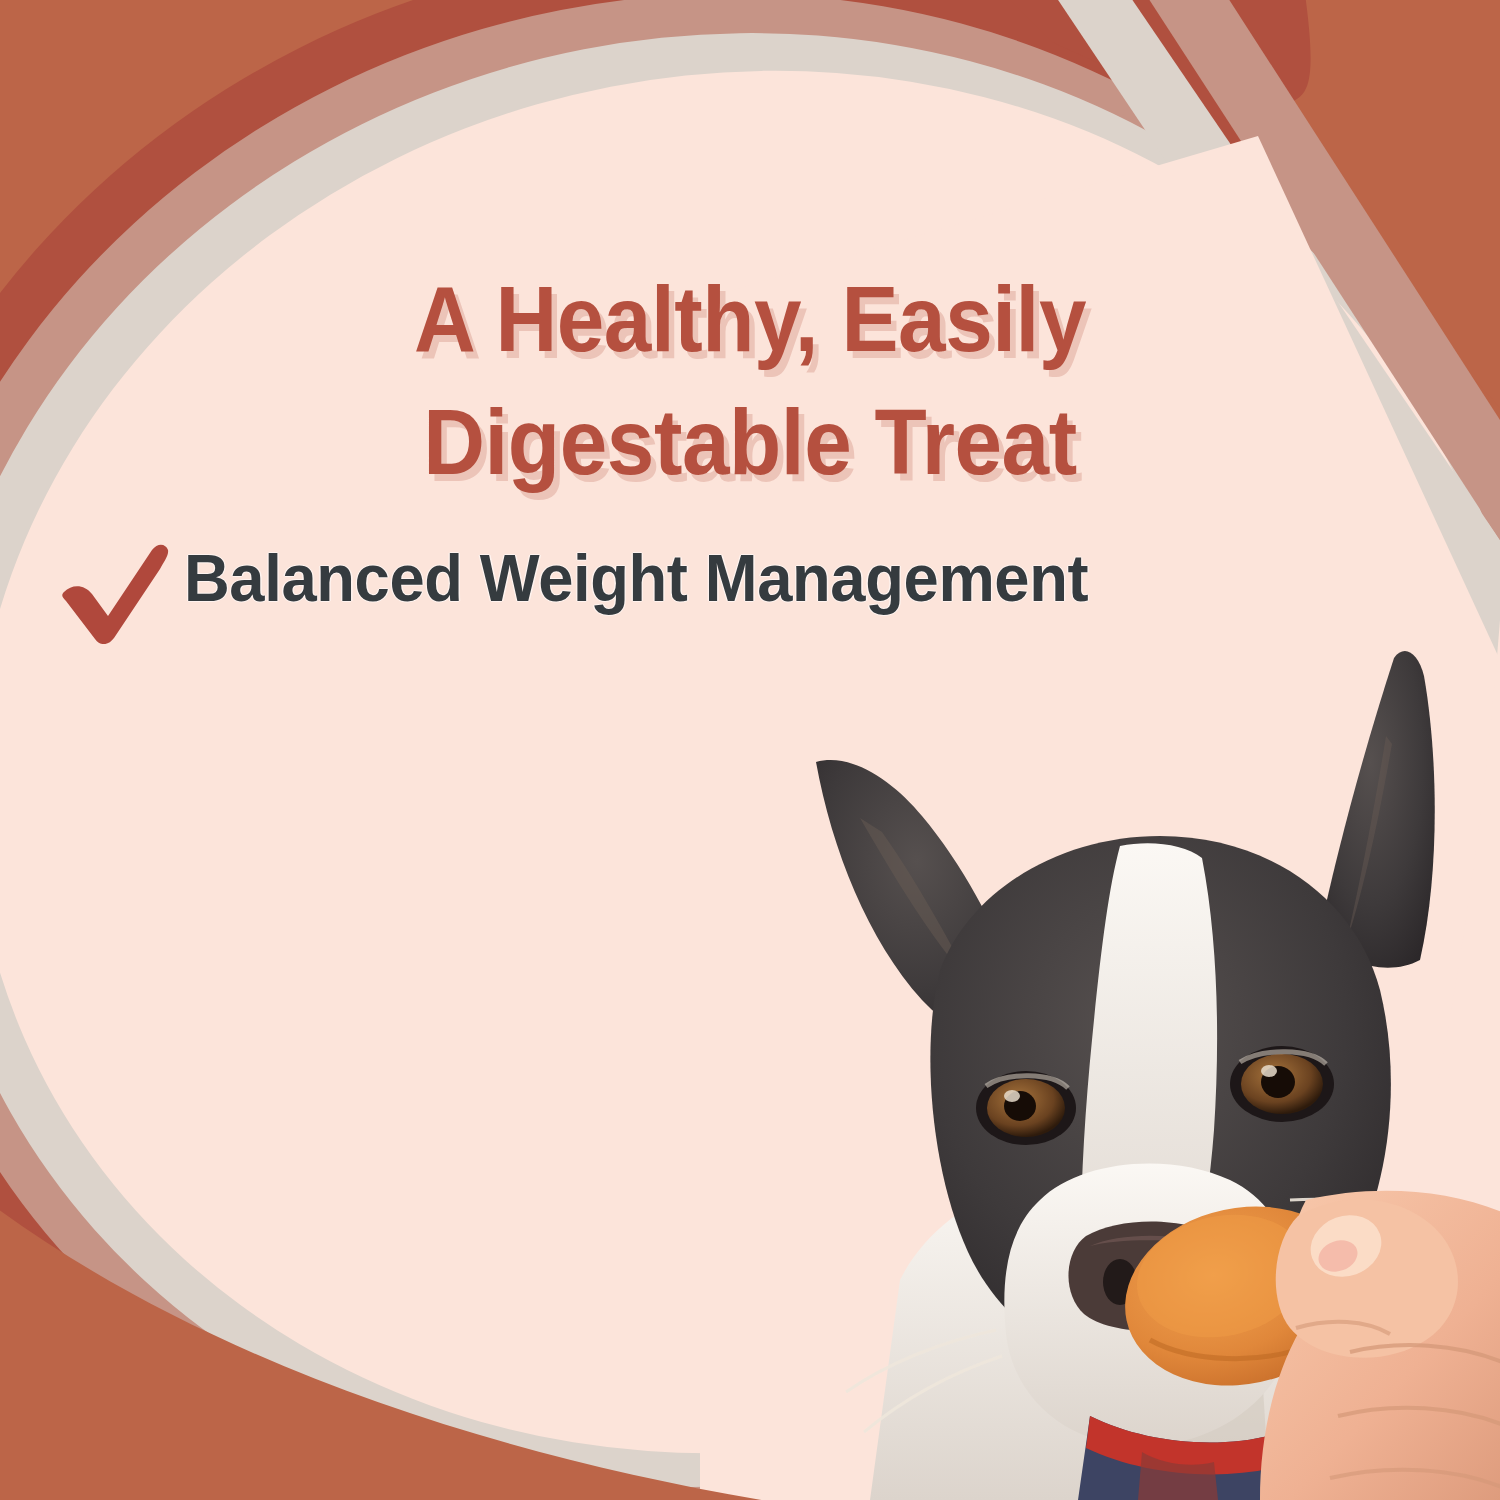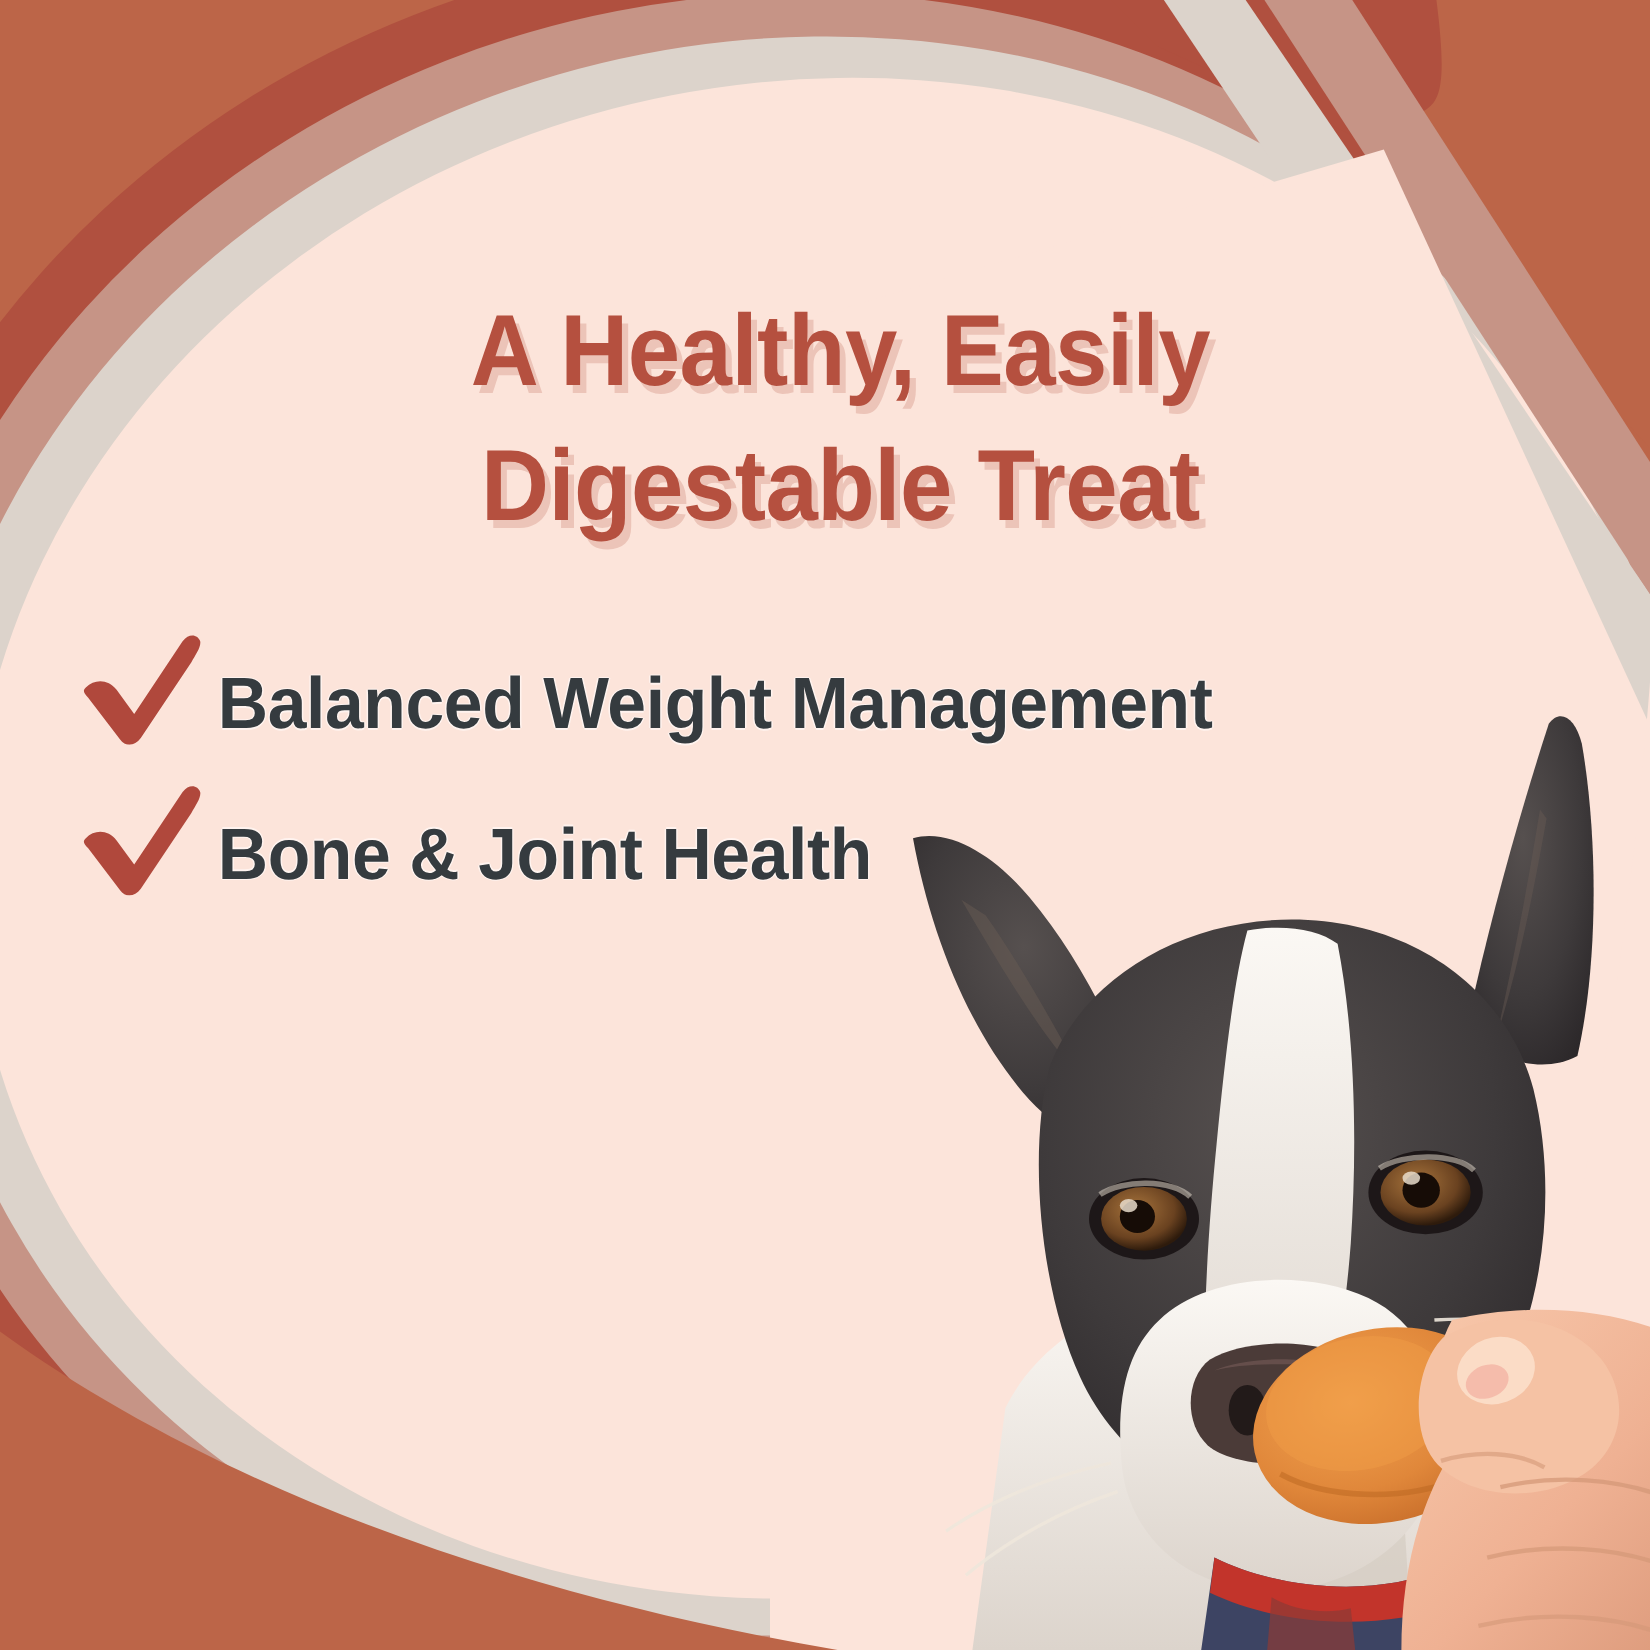--- a/index.html
+++ b/index.html
@@ -24,21 +24,20 @@
     width: 1500px;
     height: 1500px;
     display: block;
   }
 
   
   #content {
     position: absolute;
     inset: 0;
     z-index: 5;
-    margin-left: 14px;
   }
 
   #headline {
     position: absolute;
     left: 0;
     top: 196px;
     width: 1500px;
     text-align: center;
     color: #B5503F;
     font-size: 92px;
@@ -58,21 +57,21 @@
     top: 540px;
     width: 1340px;
     list-style: none;
     margin: 0;
     padding: 0;
   }
   .benefit-row {
     position: relative;
     height: 137px;
     display: flex;
-    align-items: flex-end;
+    align-items: flex-start;
   }
   .check-icon {
     flex: 0 0 auto;
     width: 118px;
     height: 104px;
     display: block;
     margin-right: 10px;
   }
   .benefit-label {
     color: #353B3F;
@@ -151,26 +150,20 @@
       <li class="benefit-row">
         <svg class="check-icon" viewBox="0 0 118 104" aria-hidden="true">
           <path d="M8 52 C16 44 28 44 36 54 L52 76 L96 10 C102 2 110 4 112 10 C113 15 108 22 104 29 L58 98 C52 106 44 106 39 99 L10 61 C6 57 5 55 8 52 Z" fill="#B0483C"></path>
         </svg>
         <span class="benefit-label">Balanced Weight Management</span>
       </li>
 
 
 
 
-      <li class="benefit-row">
-        <svg class="check-icon" viewBox="0 0 118 104" aria-hidden="true">
-          <path d="M8 52 C16 44 28 44 36 54 L52 76 L96 10 C102 2 110 4 112 10 C113 15 108 22 104 29 L58 98 C52 106 44 106 39 99 L10 61 C6 57 5 55 8 52 Z" fill="#B0483C"></path>
-        </svg>
-        <span class="benefit-label">Bone &amp; Joint Health</span>
-      </li>
 
     </ul>
 
     <div id="dog-photo">
       <svg viewBox="0 0 710 860" aria-hidden="true">
         <defs>
           <radialGradient id="furDark" cx="45%" cy="35%" r="75%">
             <stop offset="0%" stop-color="#56504F"></stop>
             <stop offset="60%" stop-color="#3E3A3B"></stop>
             <stop offset="100%" stop-color="#2B2729"></stop>

